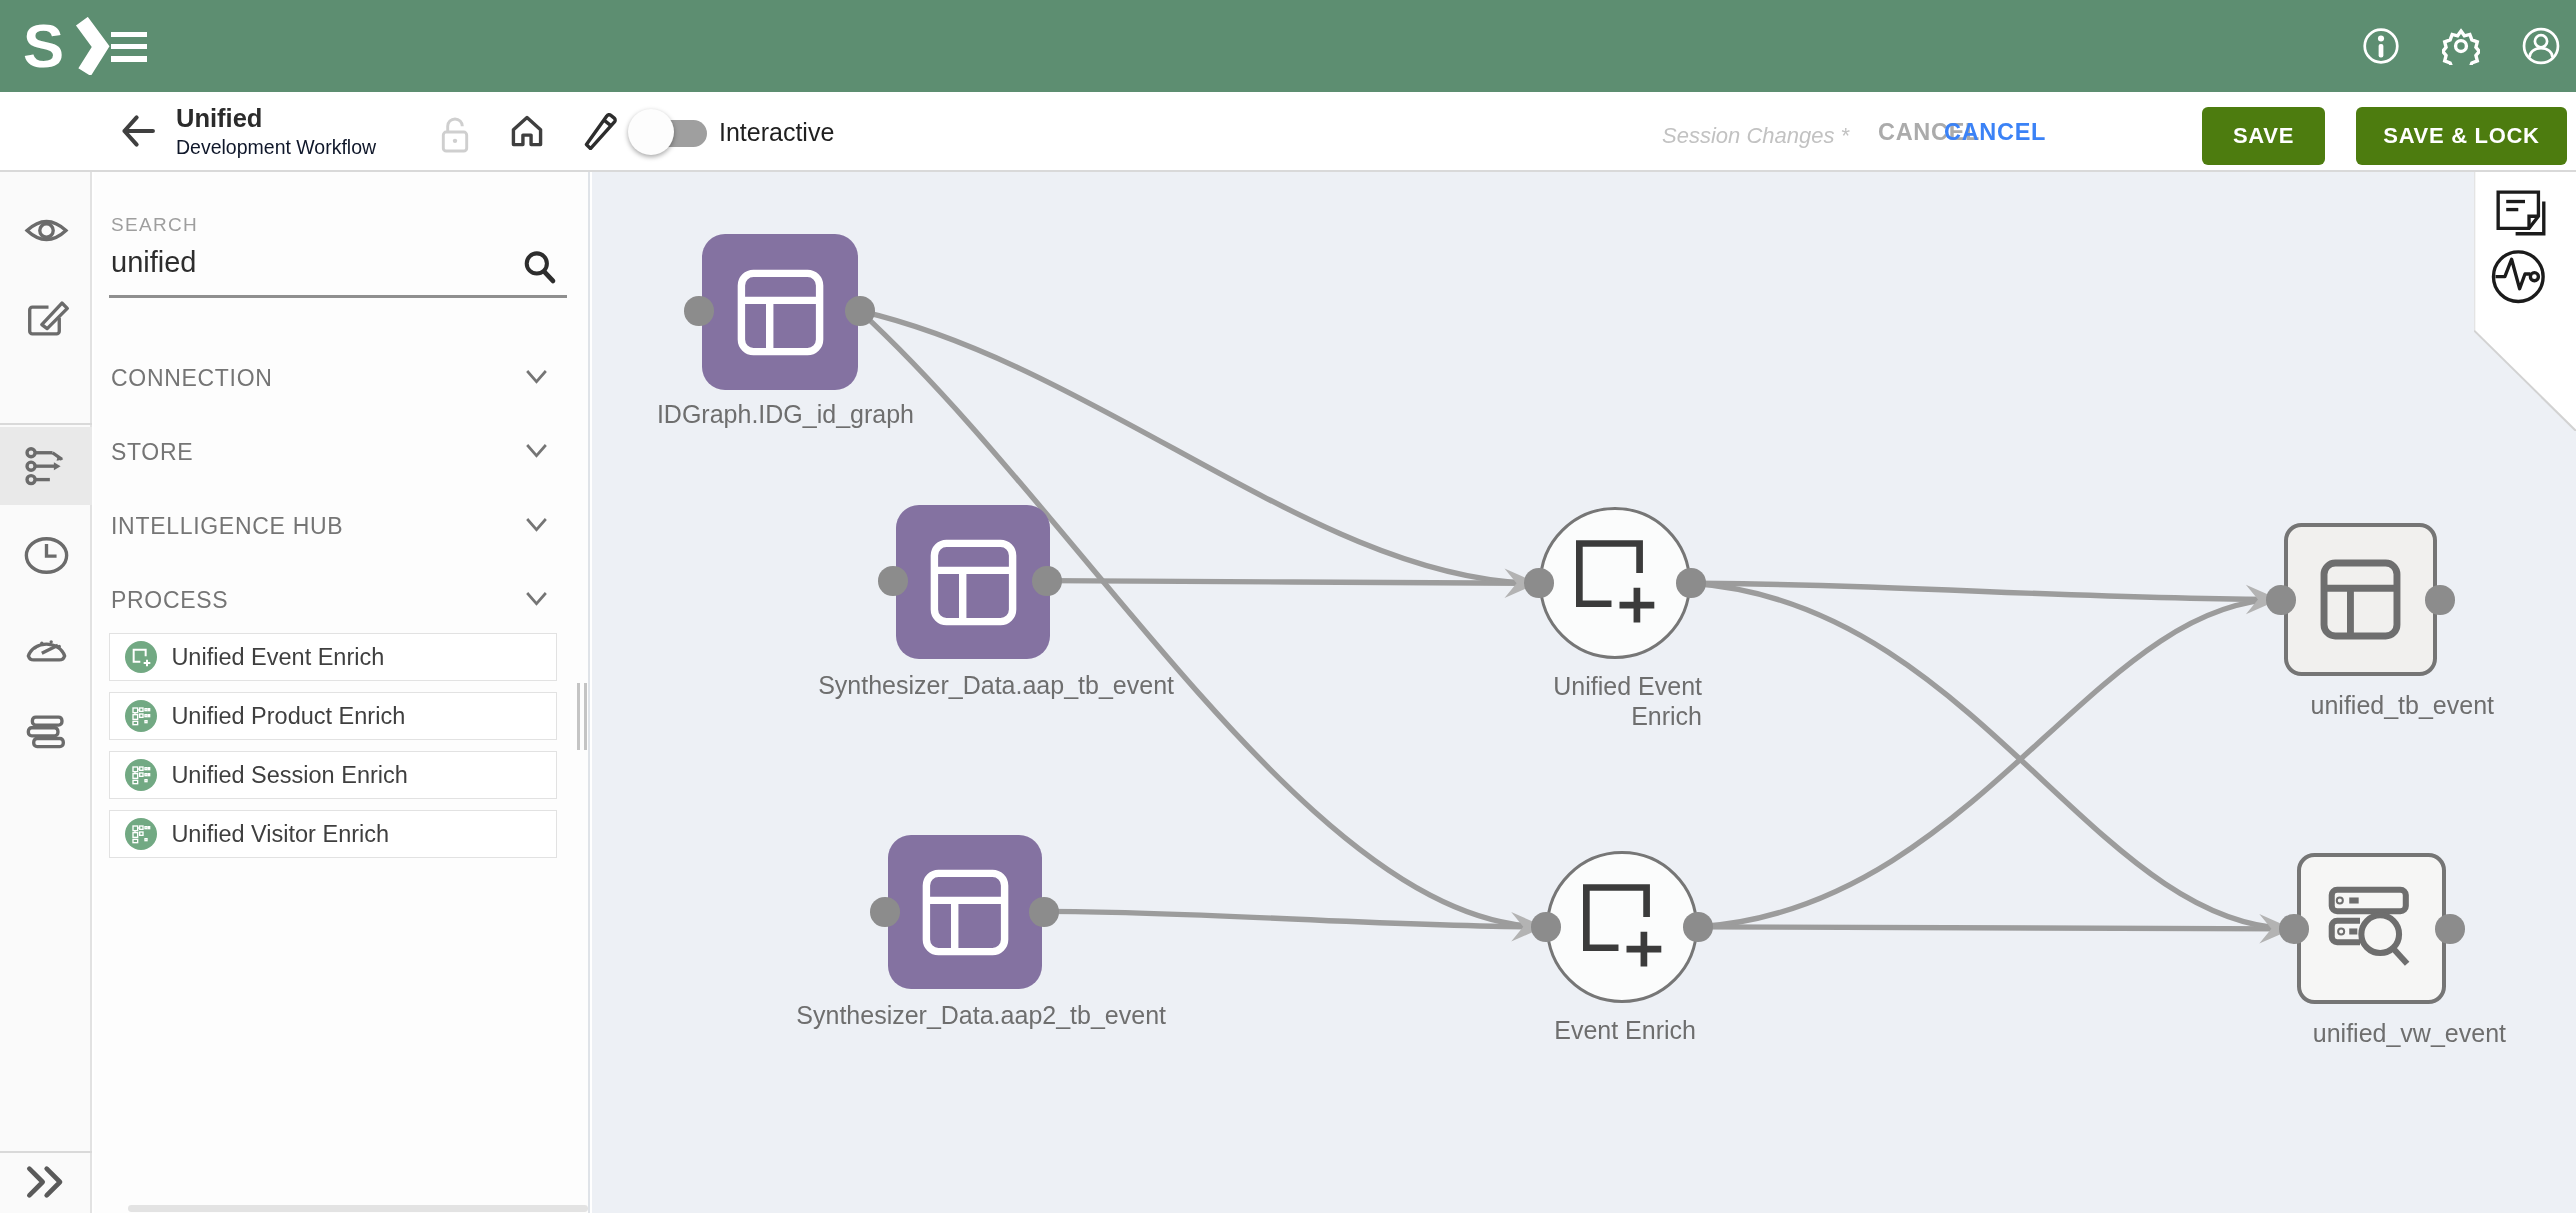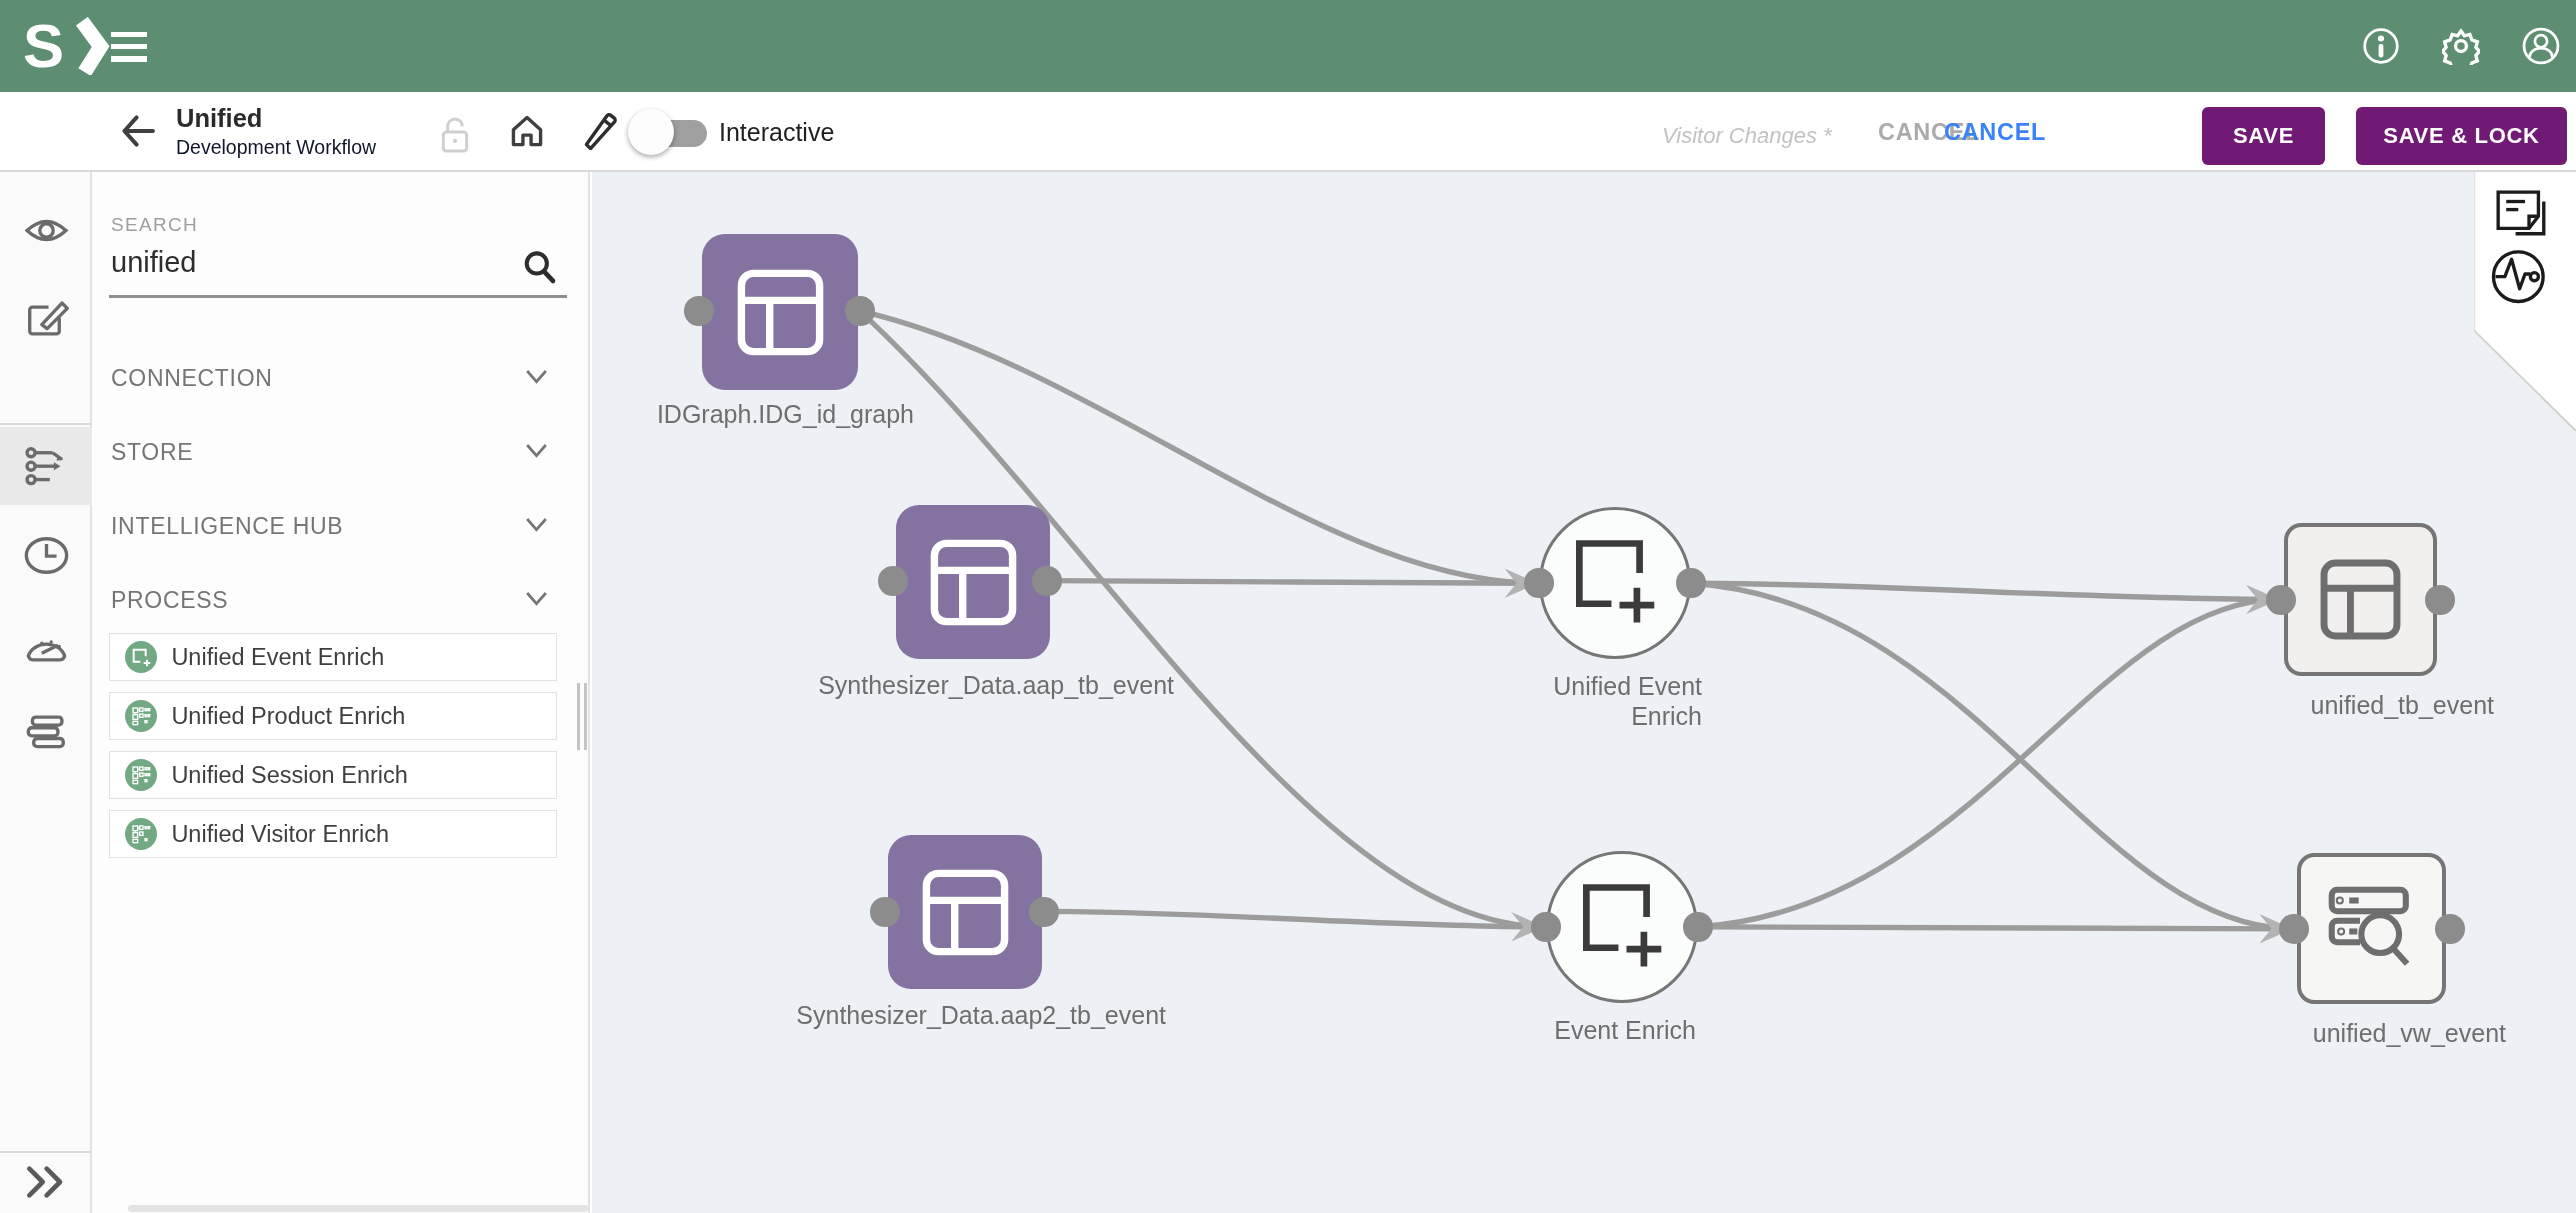--- a/index.html
+++ b/index.html
@@ -21,21 +21,21 @@
   .tb-sub { position:absolute; left:176px; top:44px; font-size:19.5px; color:#0f172a; }
   .tb-ico { position:absolute; top:20px; width:38px; height:38px; }
   .toggle-track { position:absolute; left:645px; top:27.5px; width:62px; height:27px; border-radius:14.8px; background:#9f9f9f; }
   .toggle-knob { position:absolute; left:628px; top:17.4px; width:46px; height:46px; border-radius:50%; background:#fdfdfd;
      box-shadow:0 2px 5.4px rgba(0,0,0,.35); }
   .interactive-lbl { position:absolute; left:719px; top:25.5px; font-size:25px; color:#1f1f1f; }
   .unsaved { position:absolute; left:1662px; top:31px; font-size:22px; font-style:italic; color:#c2c2c2; }
   .txtbtn { position:absolute; top:27px; font-size:23.5px; letter-spacing:0.7px; font-weight:bold; background:none; border:none; cursor:pointer; }
   .delete-btn { left:1878px; color:#ababab; }
   .cancel-btn { left:1944px; color:#3b82f6; }
-  .greenbtn { position:absolute; top:14.8px; height:58px; border:none; border-radius:6px; background:#701a75;
+  .greenbtn { position:absolute; top:14.8px; height:58px; border:none; border-radius:6px; background:#4d7c0f;
      color:#fff; font-size:22px; font-weight:bold; letter-spacing:0.7px; cursor:pointer; font-family:inherit; }
   .save-btn { left:2202px; width:123px; }
   .savelock-btn { left:2356px; width:211px; }
 
   
   .rail { position:absolute; left:0; top:92px; width:92px; height:1122px; background:#fafafa;
      border-right:2px solid #e2e2e2; z-index:20; }
   .rail-ico { position:absolute; left:23px; width:47px; height:47px; cursor:pointer; }
   .rail-div { position:absolute; left:0; width:92px; height:2px; background:#d9d9d9; }
   .rail-sel { position:absolute; left:0; top:335px; width:92px; height:78px; background:#e9e9e9; }
@@ -123,21 +123,21 @@
     <path d="M8 26 L28 8 L48 26 V48 H34 V34 H22 V48 H8 Z" fill="none" stroke="#3f3f3f" stroke-width="5" stroke-linejoin="round"></path>
   </svg>
   <svg class="tb-ico" style="left:581px" viewBox="0 0 56 56">
     <path d="M14 54 L8 48 L38 6 a4 4 0 0 1 6-1 l5 4 a4 4 0 0 1 0 6 L14 54 Z M34 12 l10 8" fill="none" stroke="#2d2d2d" stroke-width="5" stroke-linejoin="round"></path>
   </svg>
 
   <div class="toggle-track"></div>
   <div class="toggle-knob"></div>
   <div class="interactive-lbl">Interactive</div>
 
-  <div class="unsaved">Visitor Changes *</div>
+  <div class="unsaved">Session Changes *</div>
   <button class="txtbtn delete-btn">CANCEL</button>
   <button class="txtbtn cancel-btn">CANCEL</button>
   <button class="greenbtn save-btn">SAVE</button>
   <button class="greenbtn savelock-btn">SAVE &amp; LOCK</button>
 </div>
 
 <div class="rail">
   <svg class="rail-ico" style="top:16px" viewBox="0 0 70 70">
     <g fill="#5f5f5f">
       <rect x="6" y="10" width="16" height="10"></rect>

